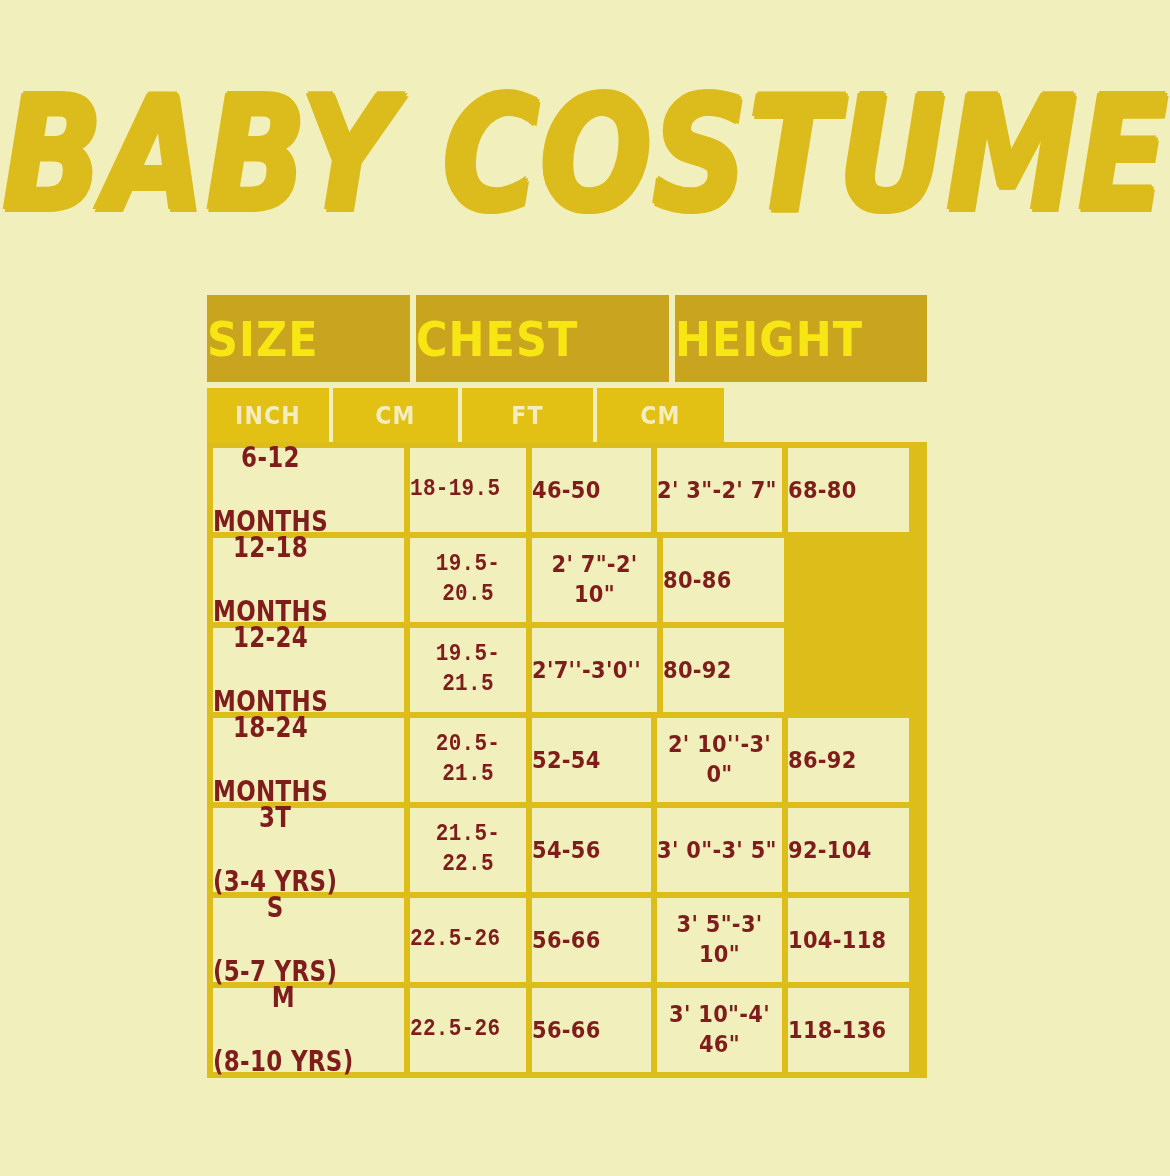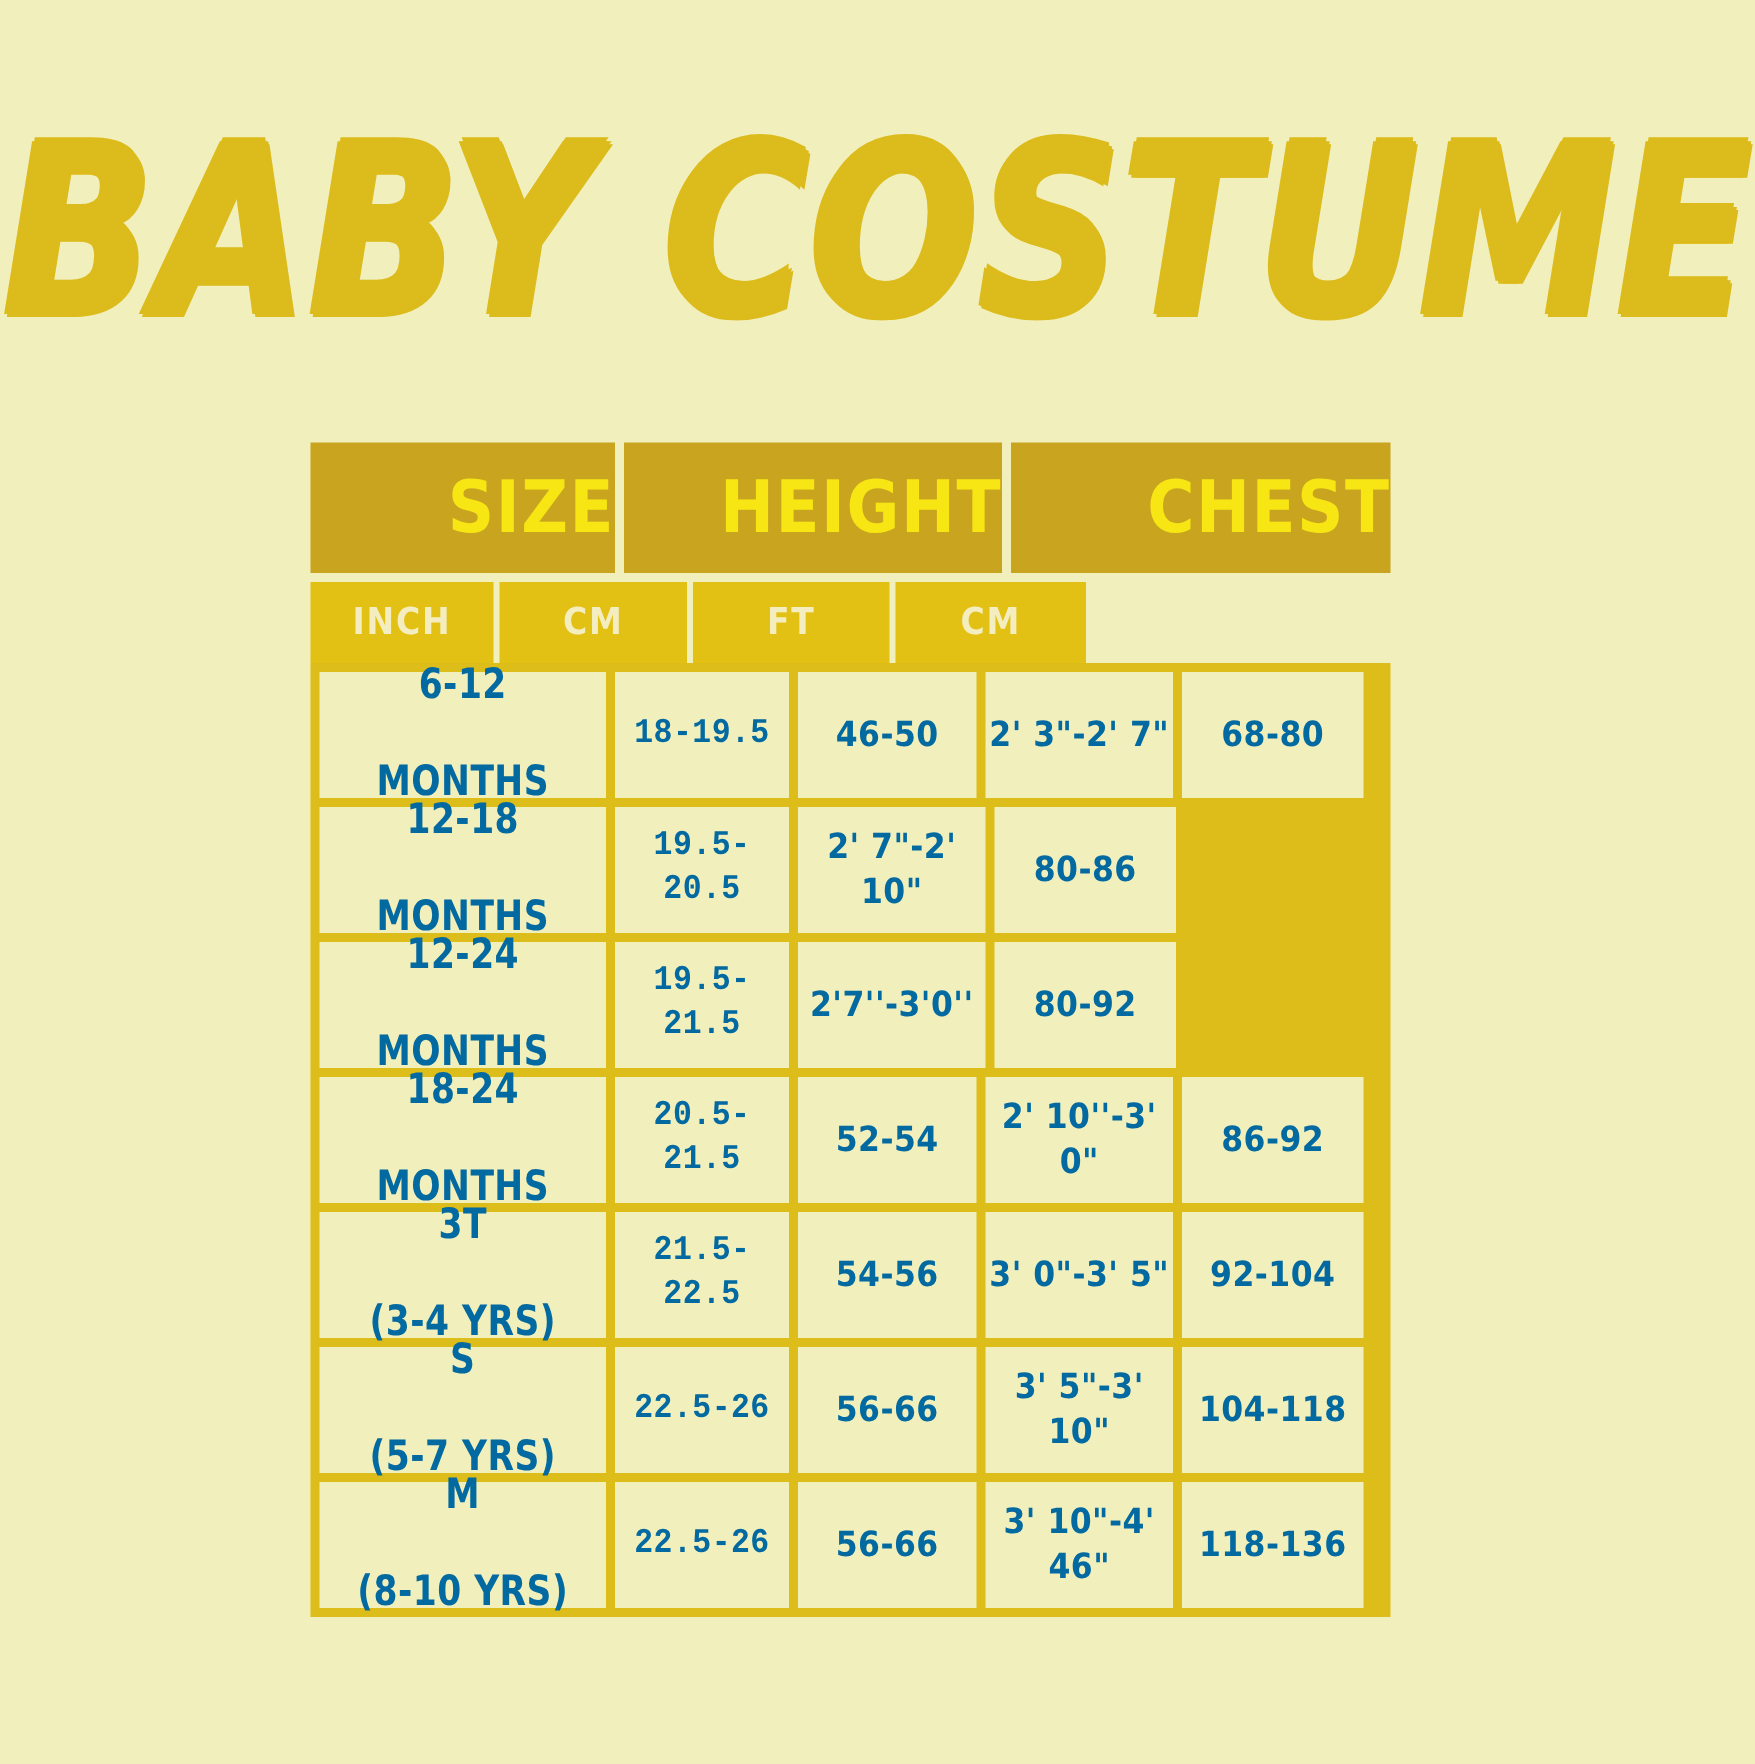--- a/index.html
+++ b/index.html
@@ -60,21 +60,21 @@
   
   .group-head {
     display: flex;
     gap: 6px;
     height: 104px;
   }
   .group-cell {
     background: #c9a41f;
     display: flex;
     align-items: center;
-    justify-content: flex-end;
+    justify-content: flex-start;
     color: #f7e614;
     font-family: "DejaVu Sans", sans-serif;
     font-weight: bold;
     font-size: 43px;
     letter-spacing: 1px;
     transform-origin: center;
     margin-top: 17px;
   }
   .group-cell span {
     display: block;
@@ -119,23 +119,22 @@
   }
   .row {
     display: flex;
     gap: 6px;
     height: 84px;
   }
   .cell {
     background: #f1efbb;
     display: flex;
     align-items: center;
-    justify-content: center;
     text-align: center;
-    color: #0369a1;
+    color: #7f1d1d;
     font-family: "DejaVu Sans", sans-serif;
     font-weight: bold;
     font-size: 21px;
     line-height: 1.28;
     letter-spacing: 0.3px;
   }
   .cell span { display: block; transform: scaleY(1.1); }
   .cell.size-cell { font-size: 23px; }
   .d1 { width: 191px; }
   .d2 { width: 116px; font-family: Liberation Mono, monospace; }
@@ -151,25 +150,25 @@
   <div class="title-wrap">
     <div class="title">BABY COSTUME</div>
   </div>
 
   <div class="table">
 
     <div class="group-head">
       <div class="group-cell gc-size">
         <span>SIZE</span>
       </div>
+      <div class="group-cell gc-chest">
+        <span>CHEST</span>
+      </div>
       <div class="group-cell gc-height">
         <span>HEIGHT</span>
-      </div>
-      <div class="group-cell gc-chest">
-        <span>CHEST</span>
       </div>
     </div>
 
     <div class="sub-head">
       <div class="sub-cell col-2">
         <span>INCH</span>
       </div>
       <div class="sub-cell col-3">
         <span>CM</span>
       </div>

